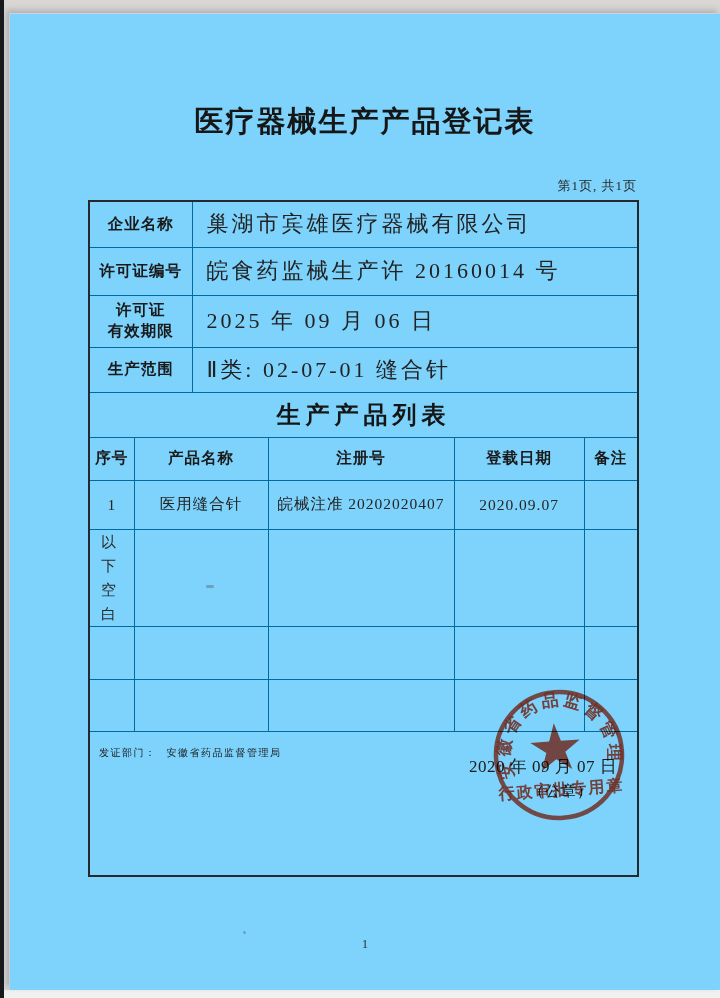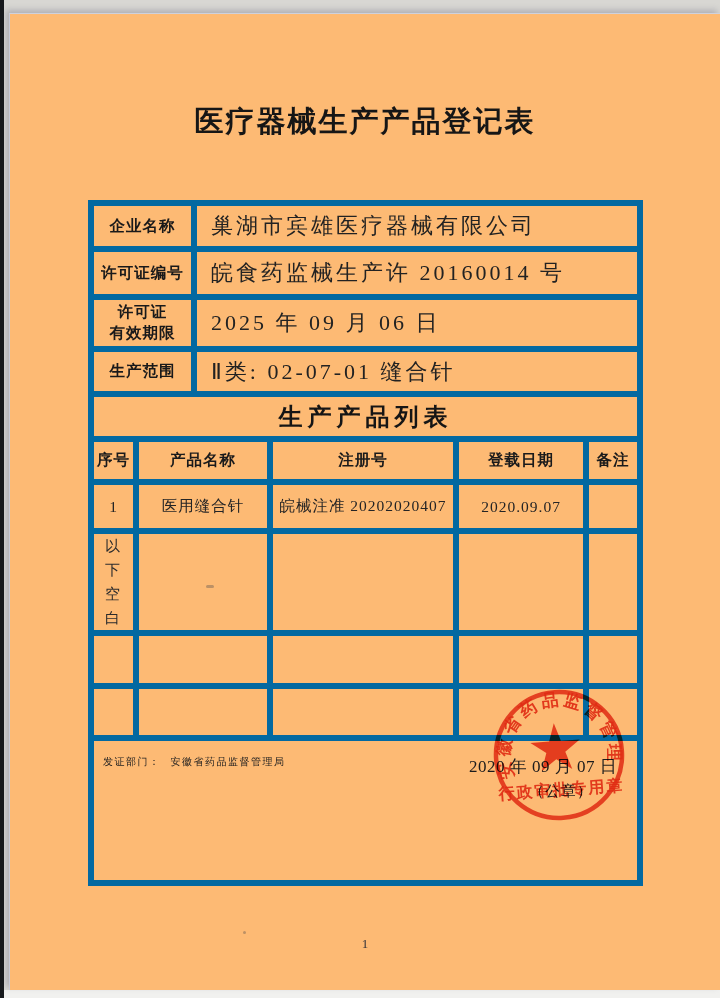--- a/index.html
+++ b/index.html
@@ -14,41 +14,41 @@
   .strip-black {
     position: absolute; left: 0; top: 0; width: 4px; height: 100%;
     background: #17191c; z-index: 5;
   }
   .bottom-band {
     position: absolute; left: 0; bottom: 0; width: 100%; height: 8px;
     background: #f1f1ef; z-index: 1;
   }
   .paper {
     position: absolute; left: 9px; top: 13px; width: 711px; height: 977px;
-    background: #fdba74;
+    background: #7dd3fc;
     border-left: 1px solid #c9cbd8;
     border-top: 1px solid #cfd1dc;
     box-shadow: -3px -3px 6px rgba(60,60,90,0.25);
     z-index: 2;
   }
   .doc-title {
     position: absolute; left: 0; top: 88px; width: 100%;
     text-align: center; font-family: "Liberation Sans", sans-serif;
     font-size: 29px; font-weight: bold; letter-spacing: 2px; color: #161616;
   }
   .page-info {
     position: absolute; left: 78px; top: 163px; width: 549px;
     text-align: right; font-size: 13px; letter-spacing: 1px; color: #2a2a2a;
   }
   table.reg {
     position: absolute; left: 78px; top: 186px; width: 549px;
     border-collapse: collapse; table-layout: fixed;
     border: 2px solid #26292c;
   }
-  table.reg td, table.reg th { border: 6px solid #0369a1; overflow: hidden; }
+  table.reg td, table.reg th { border: 1px solid #0369a1; overflow: hidden; }
   tr.r-company  { height: 46px; }
   tr.r-license  { height: 48px; }
   tr.r-validity { height: 52px; }
   tr.r-scope    { height: 45px; }
   tr.r-section  { height: 45px; }
   tr.r-headers  { height: 43px; }
   tr.r-product  { height: 49px; }
   tr.r-blank    { height: 58px; }
   tr.r-empty1   { height: 53px; }
   tr.r-empty2   { height: 52px; }
@@ -105,20 +105,21 @@
 </style>
 </head>
 <body>
 
 <div class="strip-black"></div>
 <div class="bottom-band"></div>
 
 <div class="paper">
 
   <div class="doc-title">医疗器械生产产品登记表</div>
+  <div class="page-info">第1页, 共1页</div>
 
   <table class="reg">
     <colgroup>
       <col style="width:45px">
         <col style="width:58px">
         <col style="width:76px">
       <col style="width:186px">
         <col style="width:130px">
         <col style="width:54px">
     </colgroup>

